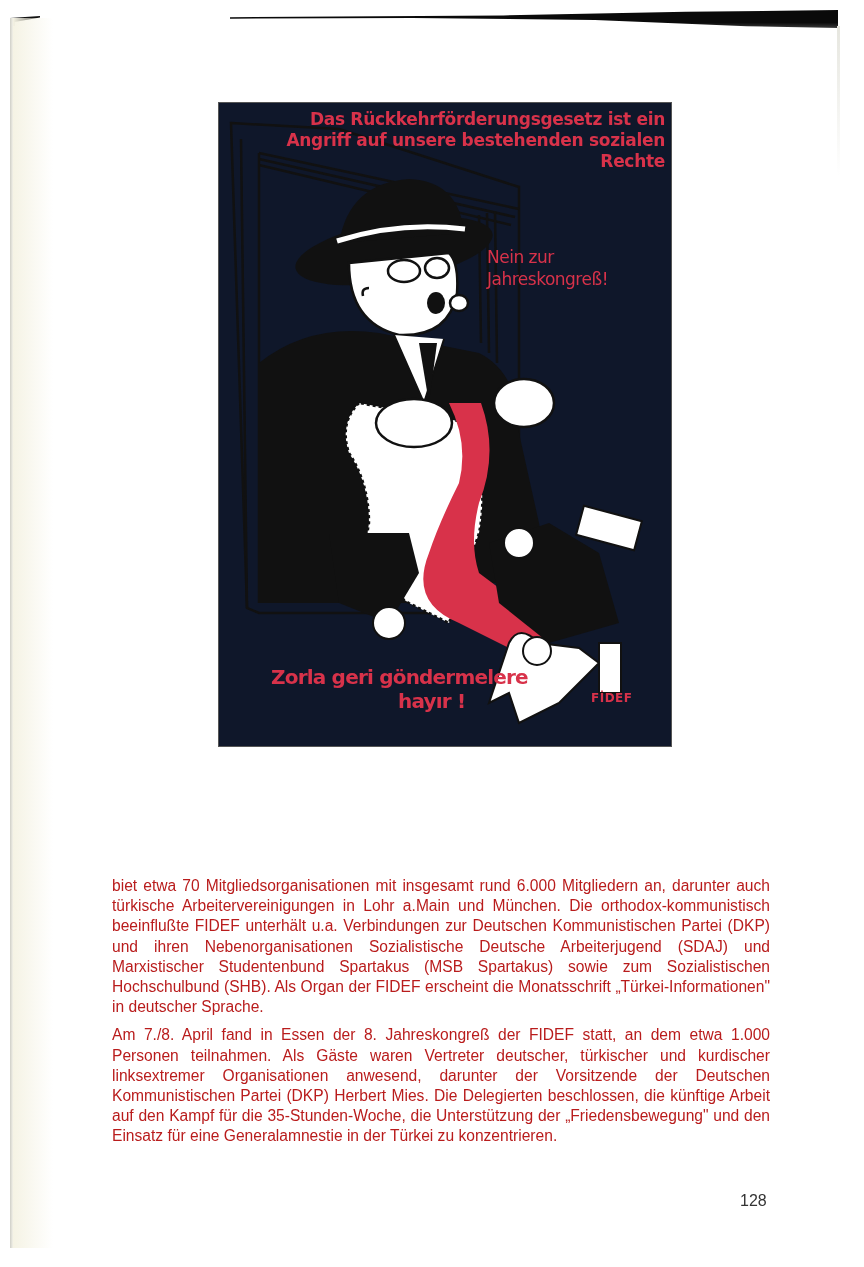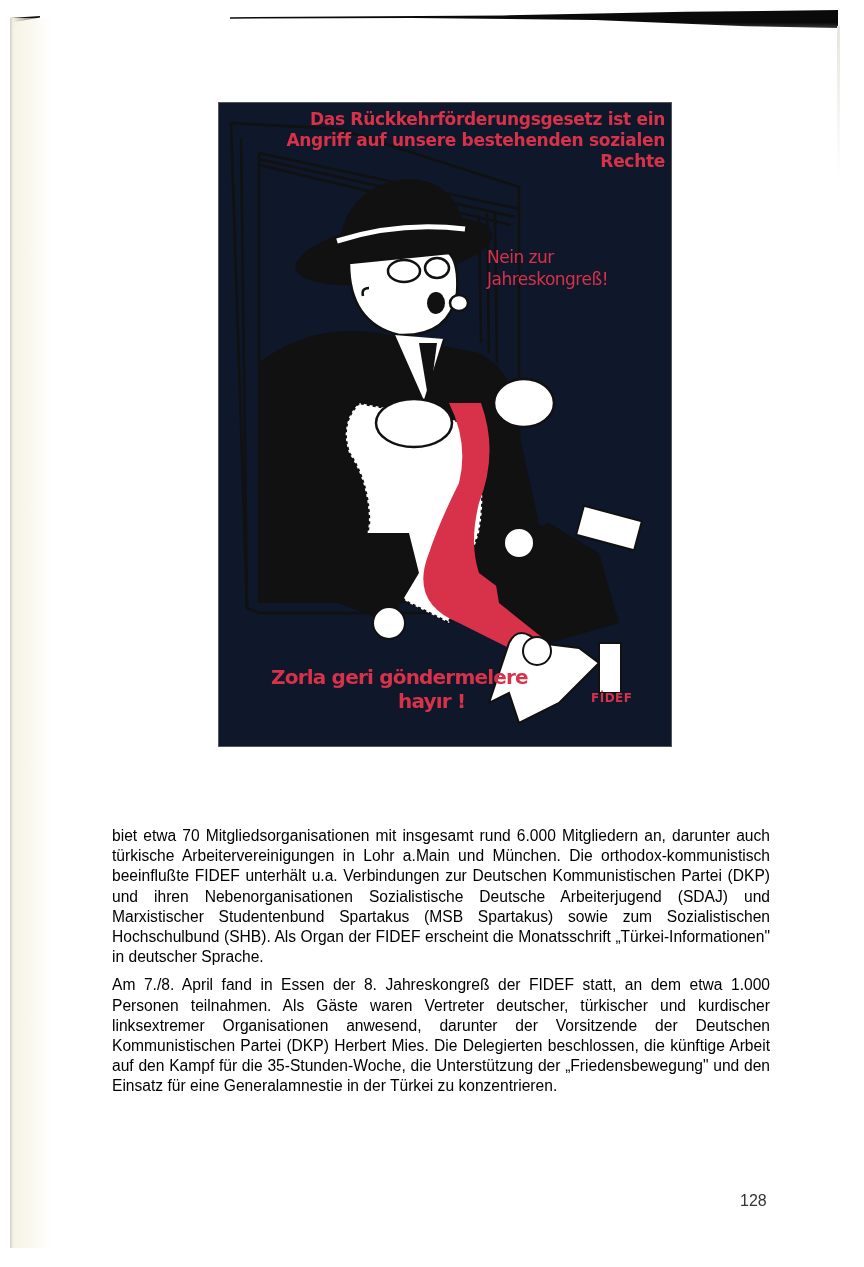--- a/index.html
+++ b/index.html
@@ -55,22 +55,22 @@
     }
     .poster-slogan-tr .line2 { display: block; padding-left: 127px; }
     .poster-org {
       position: absolute; left: 372px; top: 588px;
       color: #d8324a; font-weight: bold; font-size: 12px;
       font-family: "DejaVu Sans", sans-serif; letter-spacing: 0.5px;
     }
 
     
     .body-text {
-      position: absolute; left: 112px; top: 826px; width: 658px;
-      color: #000000; font-size: 15.6px; line-height: 20.2px;
+      position: absolute; left: 112px; top: 876px; width: 658px;
+      color: #b91c1c; font-size: 15.6px; line-height: 20.2px;
       text-align: justify; hyphens: manual;
     }
     .body-text p { margin: 0 0 8px 0; }
     .page-number {
       position: absolute; left: 740px; top: 1192px;
       color: #333; font-size: 16px;
     }
   </style>
 </head>
 <body>

